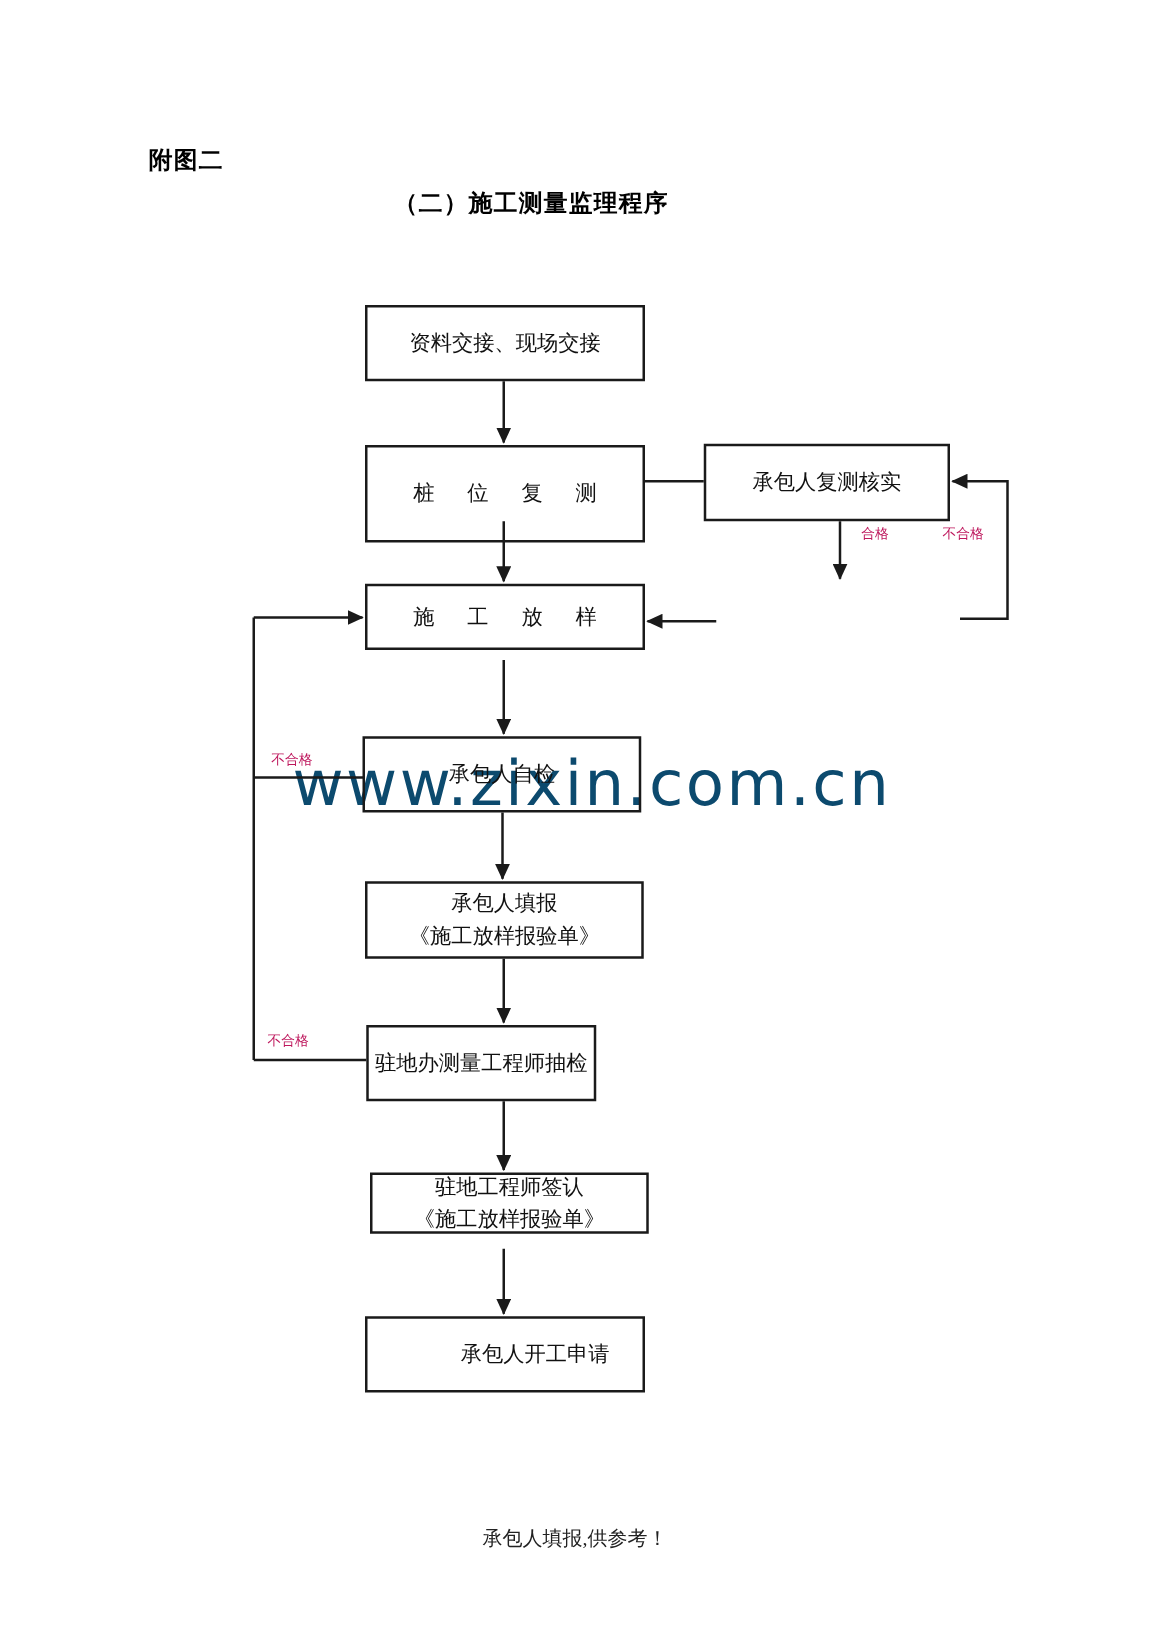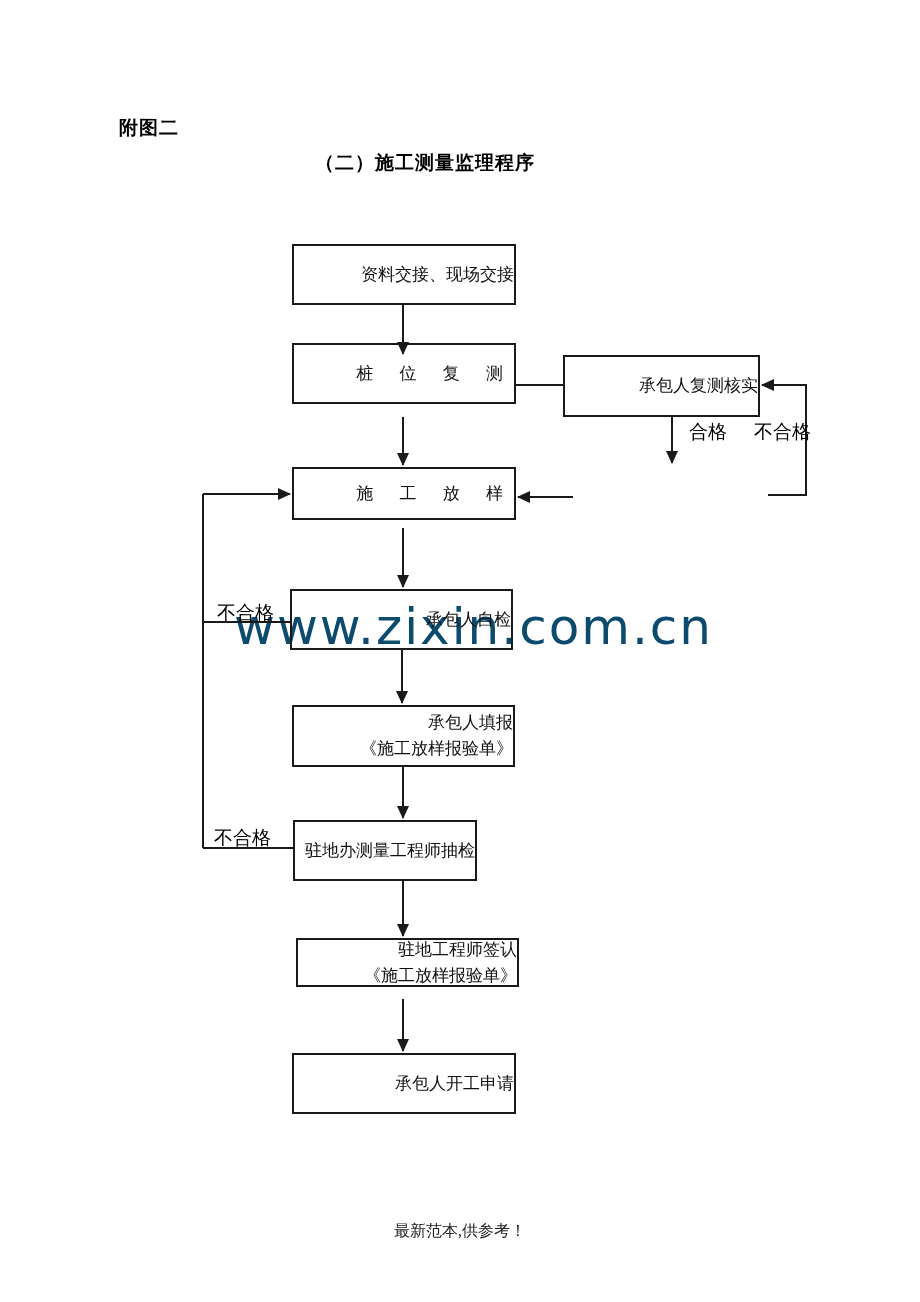--- a/index.html
+++ b/index.html
@@ -45,34 +45,34 @@
     left: 0; top: 0;
     z-index: 1;
   }
   .node {
     position: absolute;
     box-sizing: border-box;
     border: 2px solid #1a1a1a;
     background: transparent;
     display: flex;
     flex-direction: column;
-    align-items: flex-end;
+    align-items: center;
     justify-content: center;
     text-align: center;
     font-size: 17px;
     line-height: 26px;
     color: #111111;
     z-index: 2;
   }
   .node .line { display: block; }
   .spaced { letter-spacing: 11px; padding-left: 11px; }
   .edge-label {
     position: absolute;
-    font-size: 19px;
-    color: #000000;
+    font-size: 11px;
+    color: #be185d;
     z-index: 2;
     white-space: nowrap;
   }
   .footer {
     position: absolute;
     left: 0; right: 0; top: 1221px;
     text-align: center;
     font-size: 16px;
     color: #222222;
   }
@@ -116,21 +116,21 @@
       <line x1="203" y1="494" x2="290" y2="494" marker-end="url(#arr)"></line>
       <line x1="203" y1="622" x2="292" y2="622"></line>
       <line x1="203" y1="848" x2="293" y2="848"></line>
     </g>
   </svg>
 
   <div class="node" style="left:292px; top:244px; width:224px; height:61px;">
     <span class="line">资料交接、现场交接</span>
   </div>
 
-  <div class="node" style="left:292px; top:343px; width:224px; height:61px;">
+  <div class="node" style="left:292px; top:356px; width:224px; height:78px;">
     <span class="line spaced">桩 位 复 测</span>
   </div>
 
   <div class="node" style="left:563px; top:355px; width:197px; height:62px;">
     <span class="line">承包人复测核实</span>
   </div>
 
   <div class="node" style="left:292px; top:467px; width:224px; height:53px;">
     <span class="line spaced">施 工 放 样</span>
   </div>
@@ -159,15 +159,15 @@
   </div>
 
   <div class="edge-label" style="left:689px; top:419px;">合格</div>
 
   <div class="edge-label" style="left:754px; top:419px;">不合格</div>
 
   <div class="edge-label" style="left:217px; top:600px;">不合格</div>
 
   <div class="edge-label" style="left:214px; top:825px;">不合格</div>
 
-  <div class="footer">最新范本,供参考！</div>
+  <div class="footer">承包人填报,供参考！</div>
 
 </div>
 
 </body></html>

